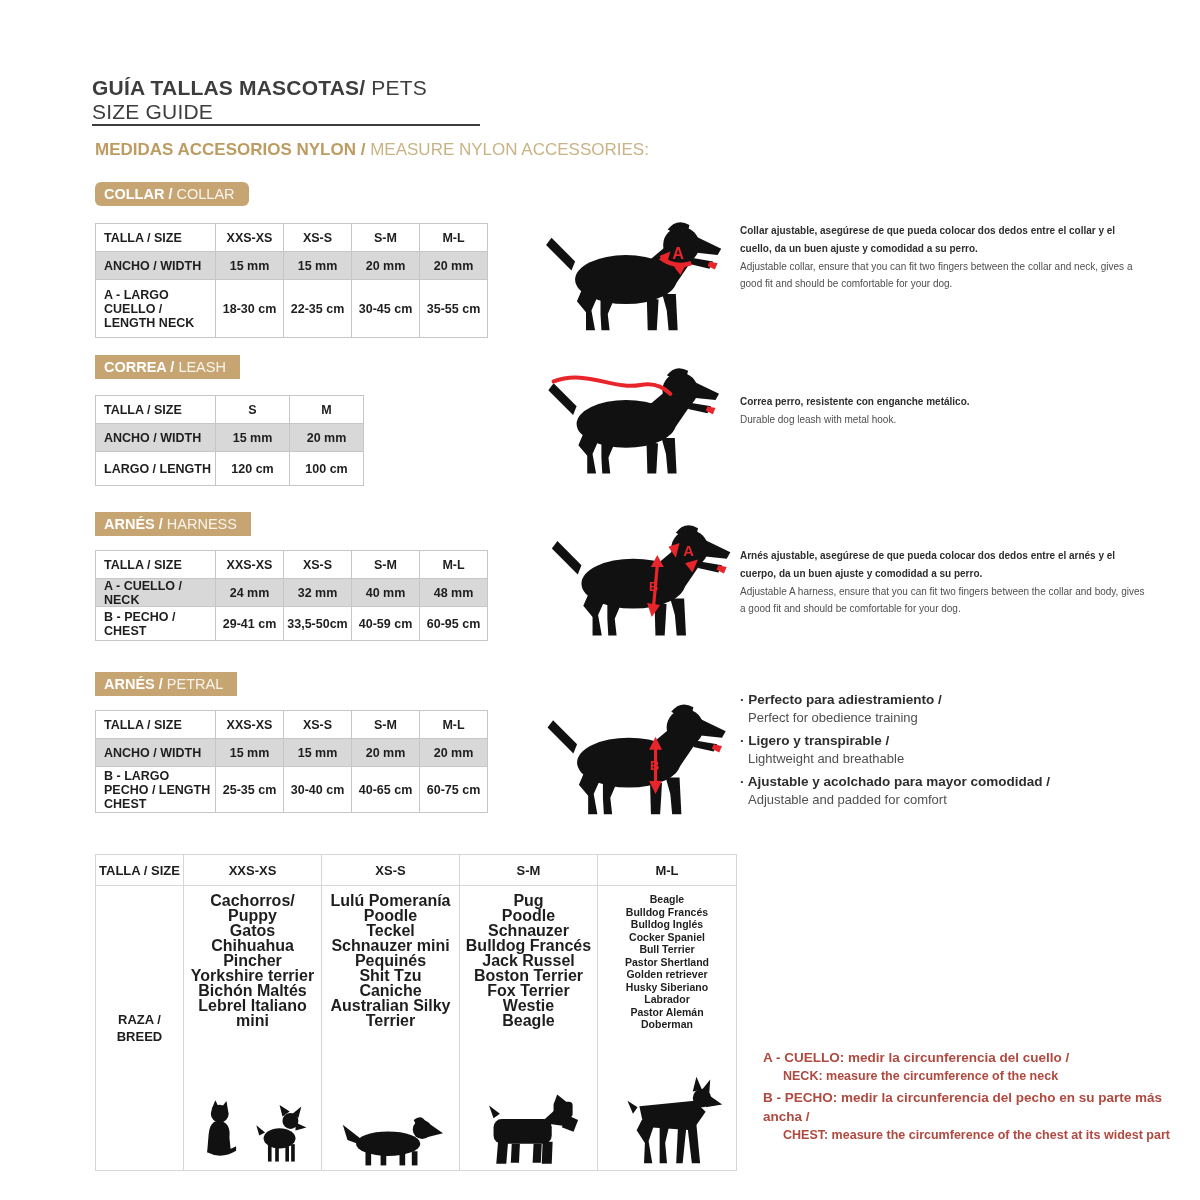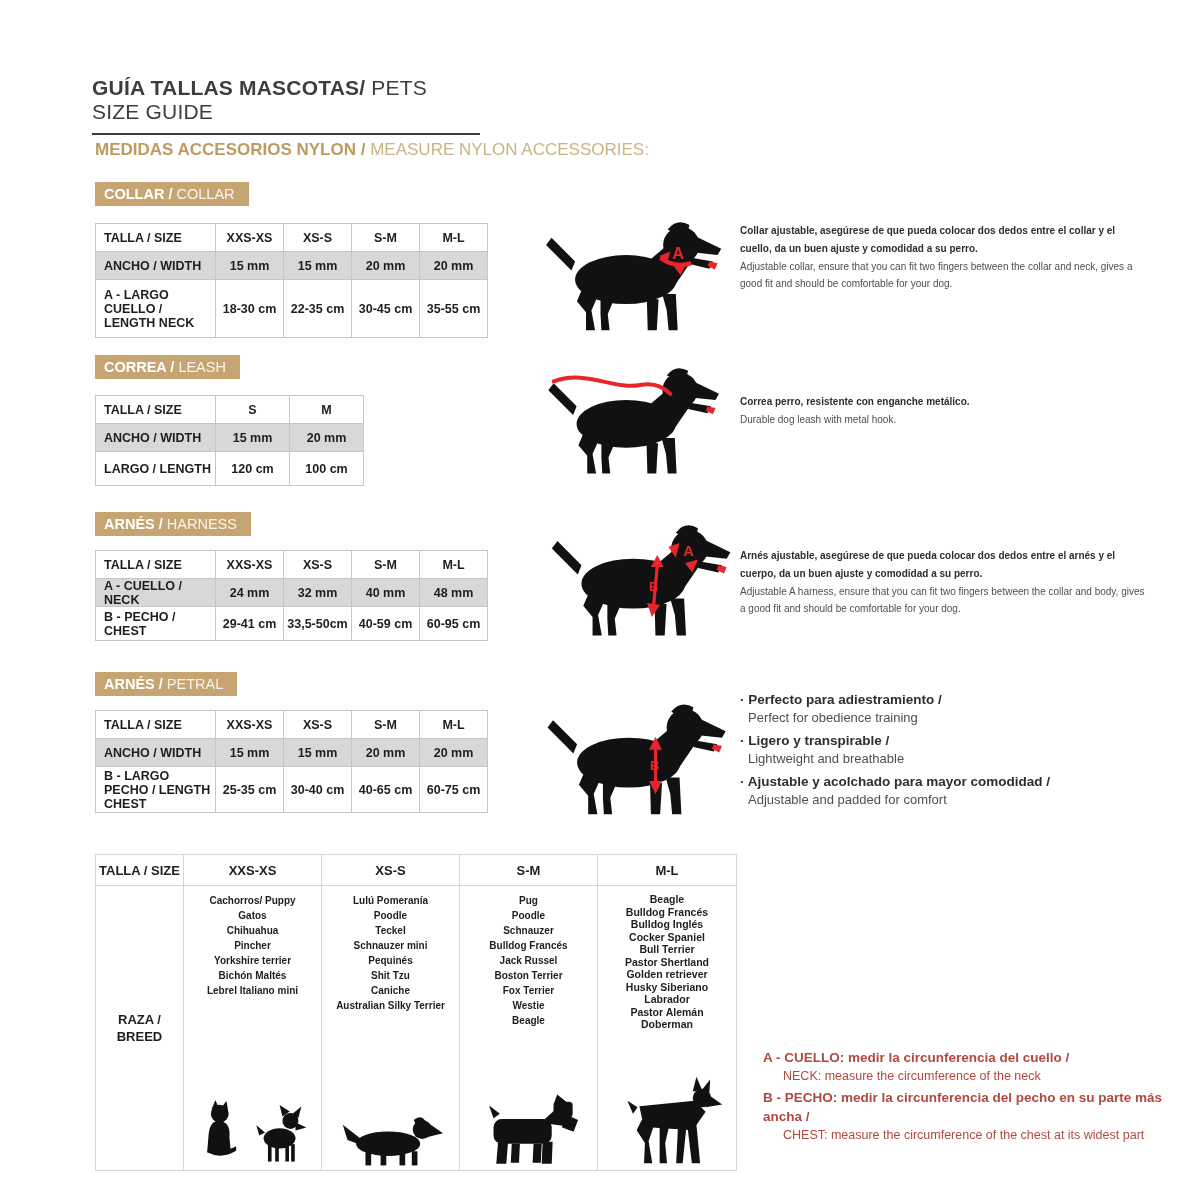--- a/index.html
+++ b/index.html
@@ -1,33 +1,33 @@
 <!DOCTYPE html>
 <html><head>
 <meta charset="utf-8">
 <style>
   html,body{margin:0;padding:0;background:#fff;}
   .canvas{position:relative;width:1200px;height:1200px;background:#fff;overflow:hidden;
           font-family:"Liberation Sans", sans-serif;color:#1e1e1e;}
 
   
   .page-title{position:absolute;left:92px;top:76px;width:388px;font-size:21px;
-              letter-spacing:.2px;color:#3d3d3d;border-bottom:2px solid #3d3d3d;padding-bottom:9px;}
+              letter-spacing:.2px;color:#3d3d3d;border-bottom:2px solid #3d3d3d;}
   .page-title .t-es{font-weight:700;}
   .page-title .t-en{font-weight:400;}
   .page-subtitle{position:absolute;left:95px;top:140px;font-size:17px;}
   .page-subtitle .s-es{color:#bd9c62;font-weight:700;}
   .page-subtitle .s-en{color:#c9b385;font-weight:400;}
 
   
   .badge{position:absolute;background:#c7a572;color:#fff;height:24px;line-height:24px;
          padding:0 14px 0 9px;font-size:14.5px;white-space:nowrap;}
   .badge .b-es{font-weight:700;}
   .badge .b-en{font-weight:400;opacity:.88;}
-  .badge-collar{left:95px;top:182px;}
+  .badge-collar{left:95px;top:182px;border-radius:6px;}
   .badge-leash{left:95px;top:355px;}
   .badge-harness{left:95px;top:512px;}
   .badge-petral{left:95px;top:672px;}
 
   
   .size-table{position:absolute;border-top:1px solid #c6c6c6;border-left:1px solid #c6c6c6;background:#fff;}
   .trow{display:flex;height:28px;}
   .tcell{display:flex;align-items:center;justify-content:center;text-align:center;
          font-size:12.5px;font-weight:700;line-height:14px;color:#1e1e1e;
          border-right:1px solid #c6c6c6;border-bottom:1px solid #c6c6c6;box-sizing:border-box;}
@@ -71,28 +71,28 @@
   .bcell:last-child{border-right:none;}
   .bcell.blabel{width:88px;}
   .bcell.bsize{width:138px;}
   .breed-body{display:flex;height:284px;}
   .breed-label-cell{width:88px;display:flex;flex-direction:column;align-items:center;justify-content:center;
          font-weight:700;font-size:13px;line-height:17px;border-right:1px solid #d6d6d6;box-sizing:border-box;}
   .breed-col{width:138px;border-right:1px solid #d6d6d6;box-sizing:border-box;display:flex;
          flex-direction:column;align-items:center;padding-top:7px;}
   .breed-col:last-child{border-right:none;}
   .breed-list{text-align:center;}
-  .breed-item{font-weight:700;font-size:10px;line-height:15px;color:#1e1e1e;}
+  .breed-item{font-weight:700;font-size:16px;line-height:15px;color:#1e1e1e;}
   .breed-col.ml .breed-item{font-size:10.5px;line-height:12.5px;}
   .sil-wrap{margin-top:auto;display:flex;align-items:flex-end;justify-content:center;gap:4px;padding-bottom:3px;}
 
   
   .notes{position:absolute;left:763px;top:1048px;width:432px;color:#b0493f;}
   .note-bold{font-weight:700;font-size:13.5px;line-height:19px;}
-  .note-reg{font-weight:400;font-size:12.5px;line-height:18px;margin-left:20px;margin-bottom:3px;}
+  .note-reg{font-weight:700;font-size:12.5px;line-height:18px;margin-left:20px;margin-bottom:3px;}
 </style>
 </head>
 <body>
 
 <div class="canvas">
 
   <svg width="0" height="0" style="position:absolute" aria-hidden="true">
     <defs>
       <symbol id="sym-dog" viewBox="0 0 200 130">
         <g fill="#111">

